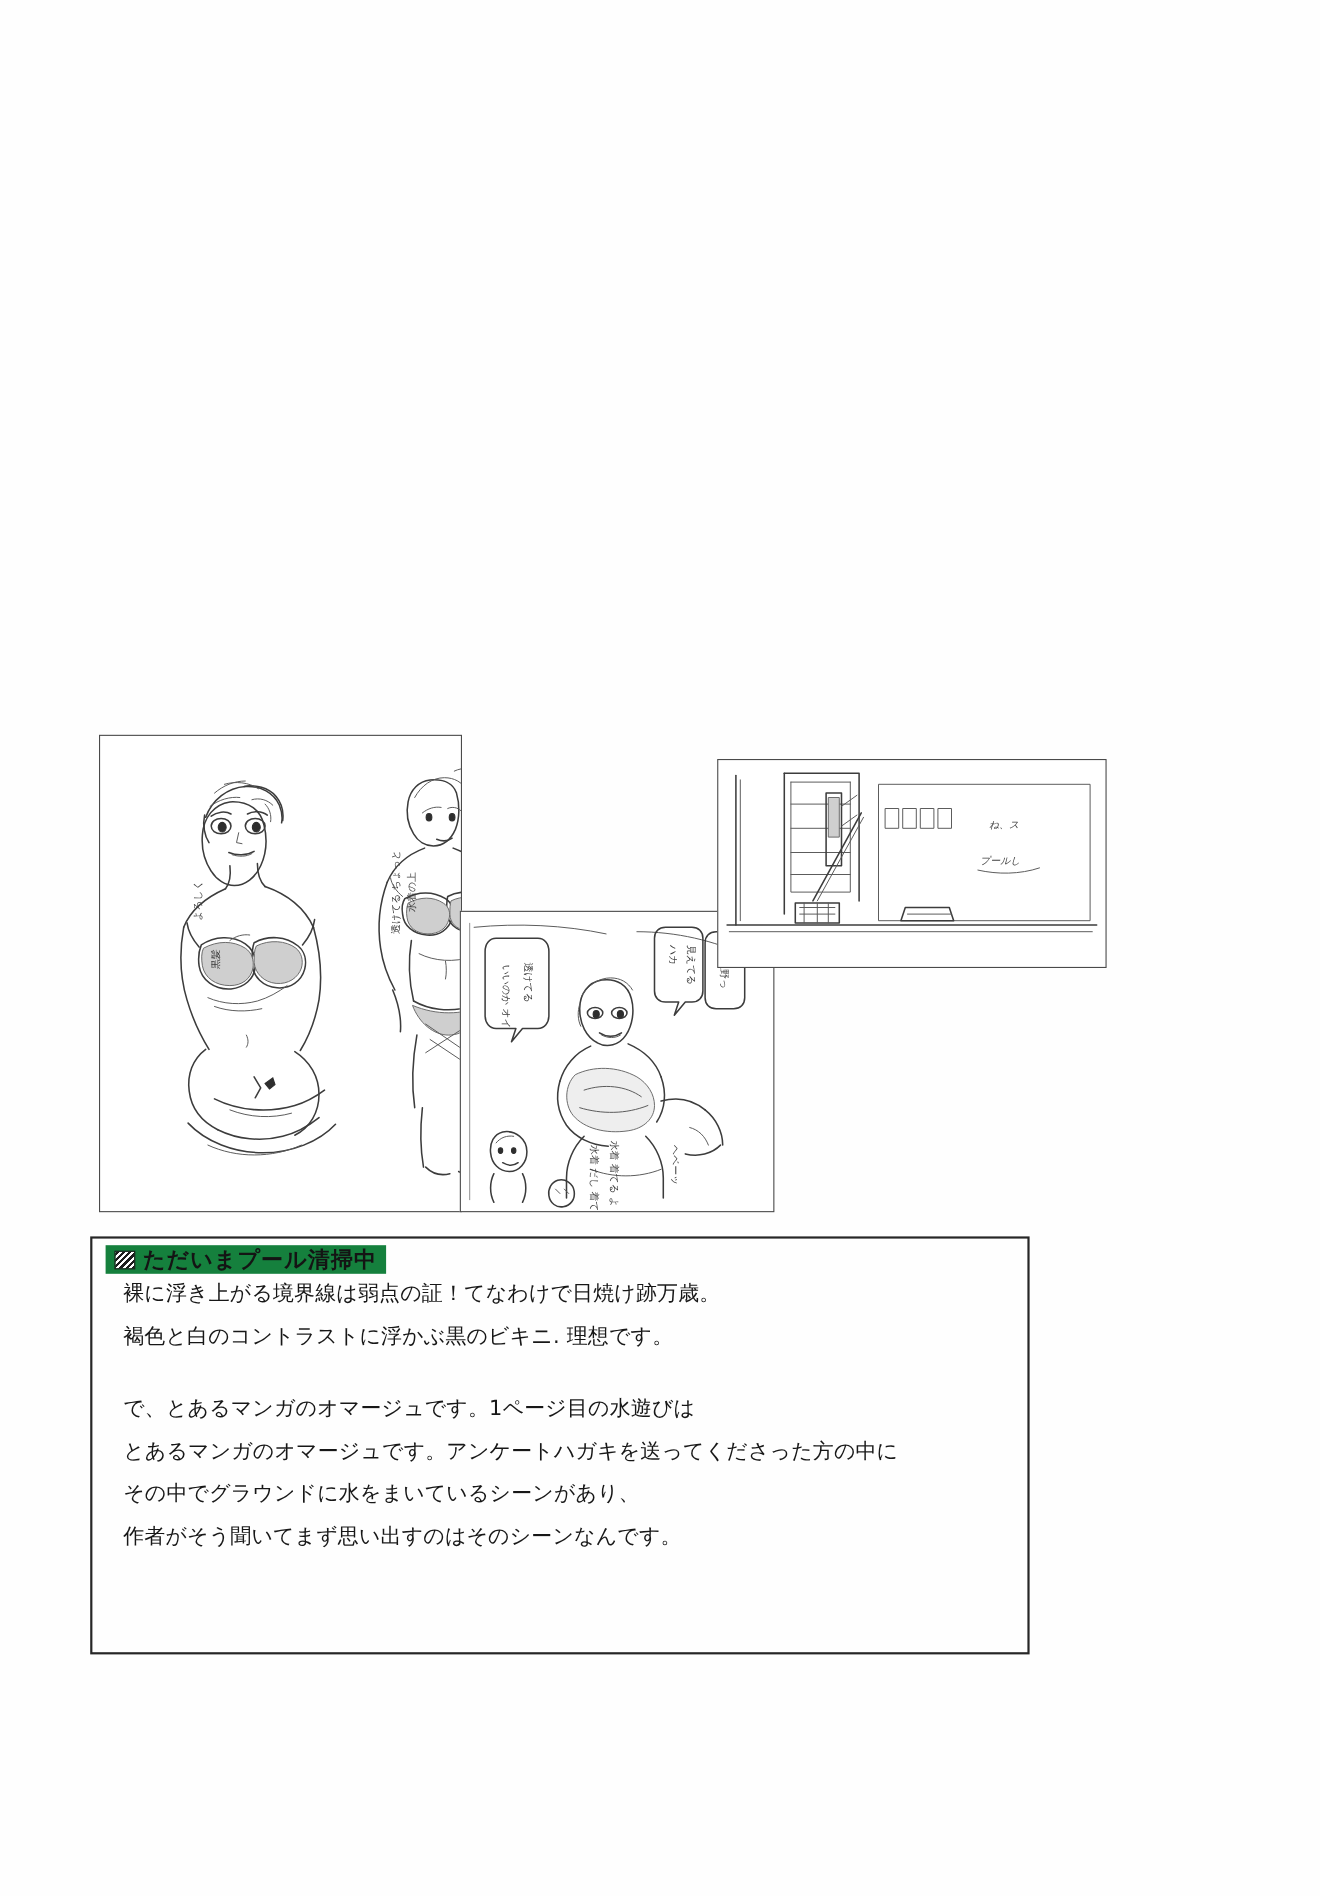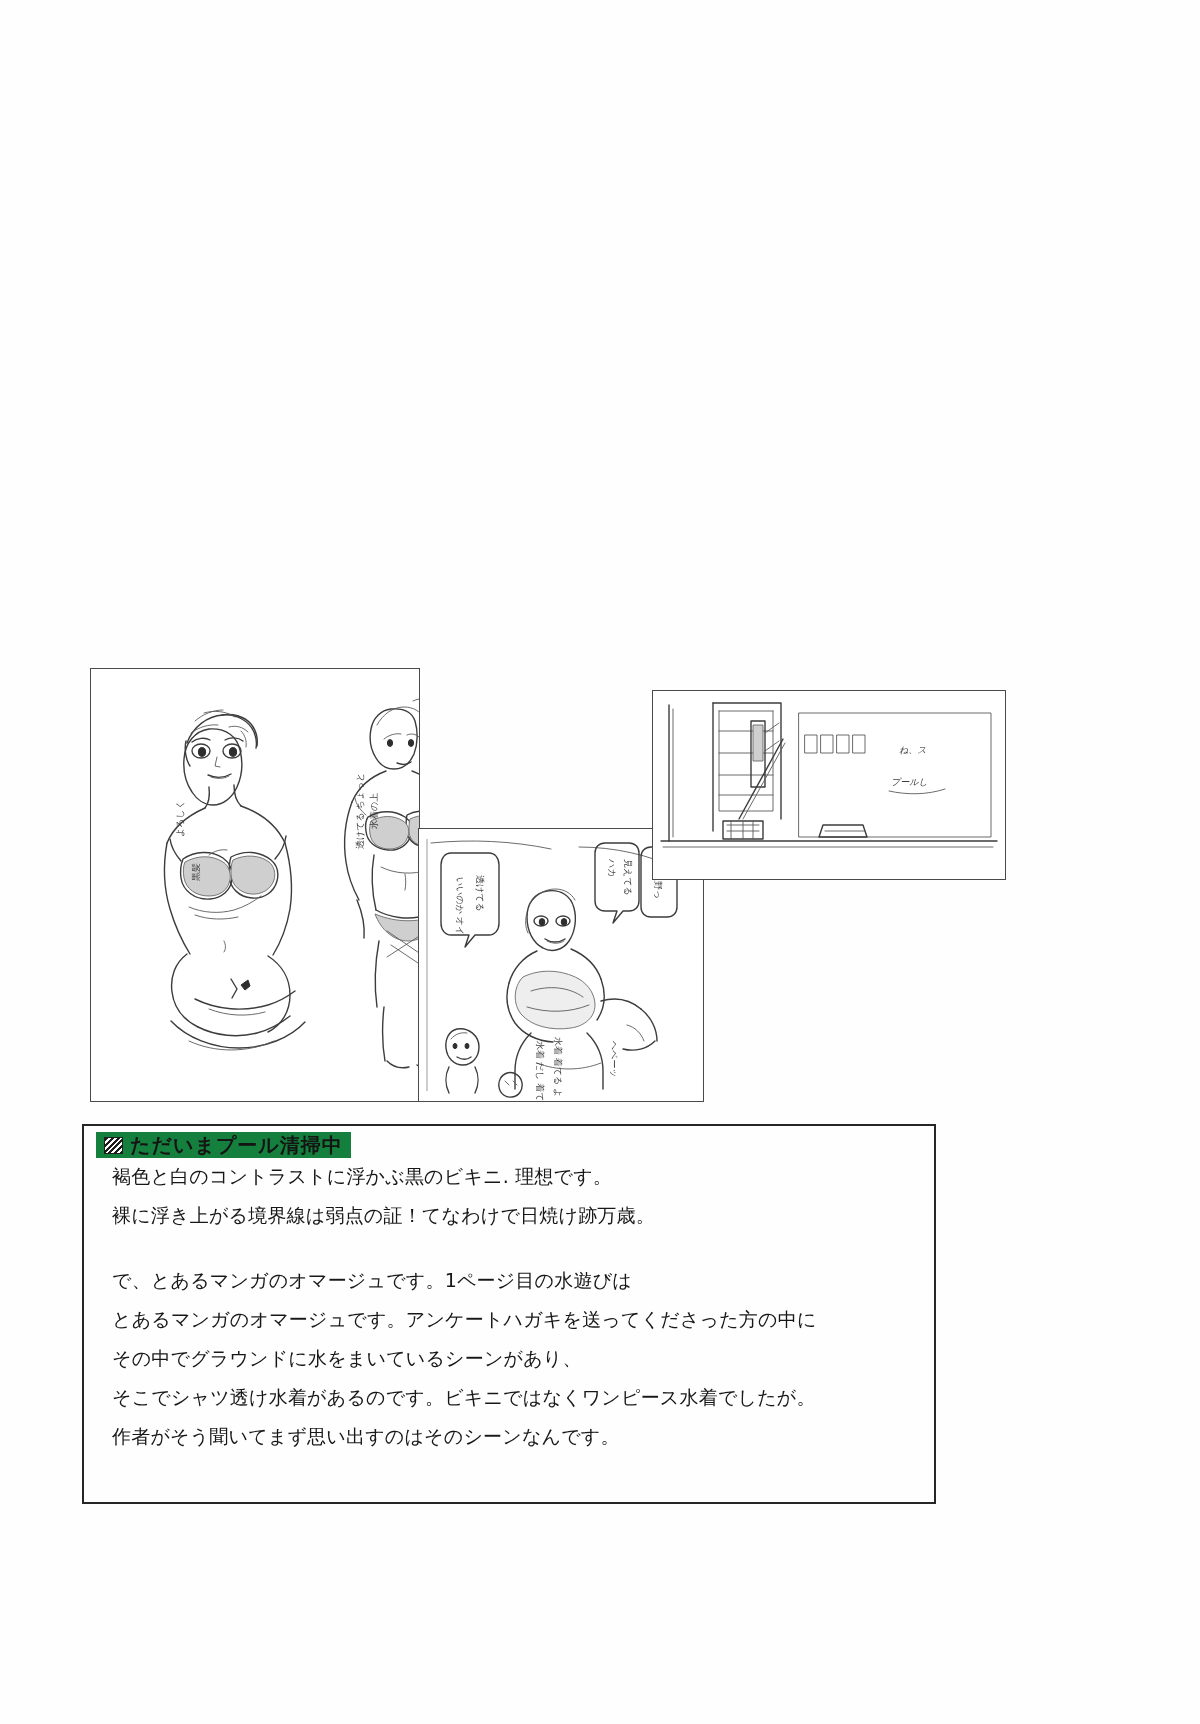--- a/index.html
+++ b/index.html
@@ -364,23 +364,22 @@
   </div>
 
   <div id="afterword-box"></div>
 
   <div id="afterword-title-wrap">
     <span id="afterword-title-icon"></span>
     <span id="afterword-title-text">ただいまプール清掃中</span>
   </div>
 
   <div id="afterword-body">
+    <p class="para">裸に浮き上がる境界線は弱点の証！てなわけで日焼け跡万歳。</p>
     <p class="para">褐色と白のコントラストに浮かぶ黒のビキニ. 理想です。</p>
-    <p class="para">裸に浮き上がる境界線は弱点の証！てなわけで日焼け跡万歳。</p>
     <div class="para-gap"></div>
     <p class="para">で、とあるマンガのオマージュです。1ページ目の水遊びは</p>
     <p class="para">とあるマンガのオマージュです。アンケートハガキを送ってくださった方の中に</p>
     <p class="para">その中でグラウンドに水をまいているシーンがあり、</p>
-    <p class="para">そこでシャツ透け水着があるのです。ビキニではなくワンピース水着でしたが。</p>
     <p class="para">作者がそう聞いてまず思い出すのはそのシーンなんです。</p>
   </div>
 
 </div>
 
 </body></html>

